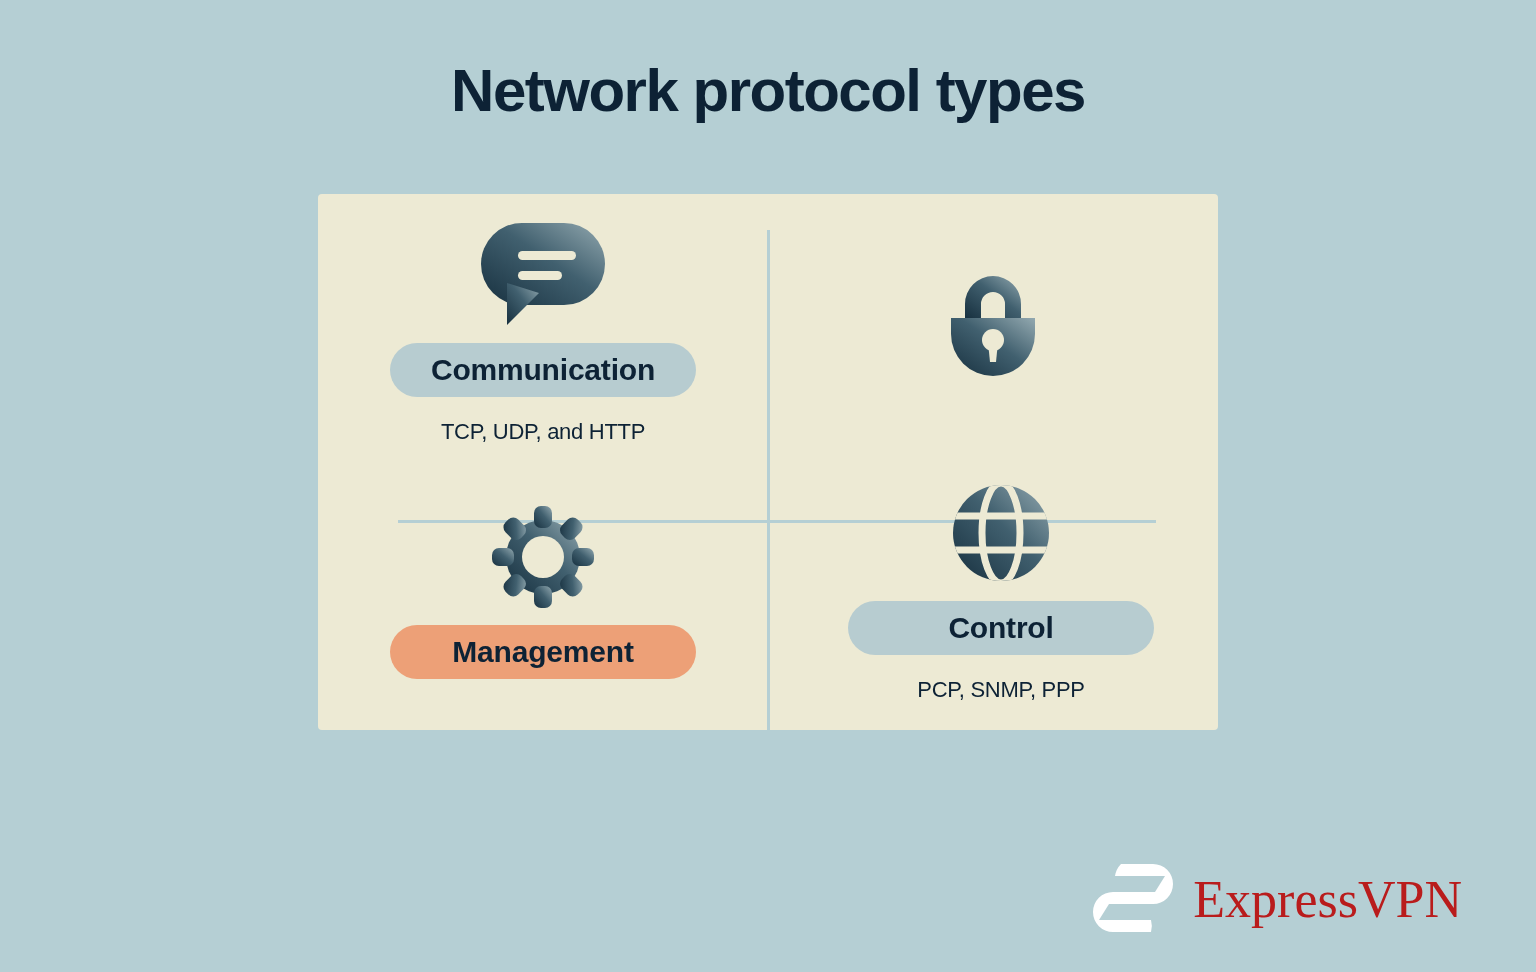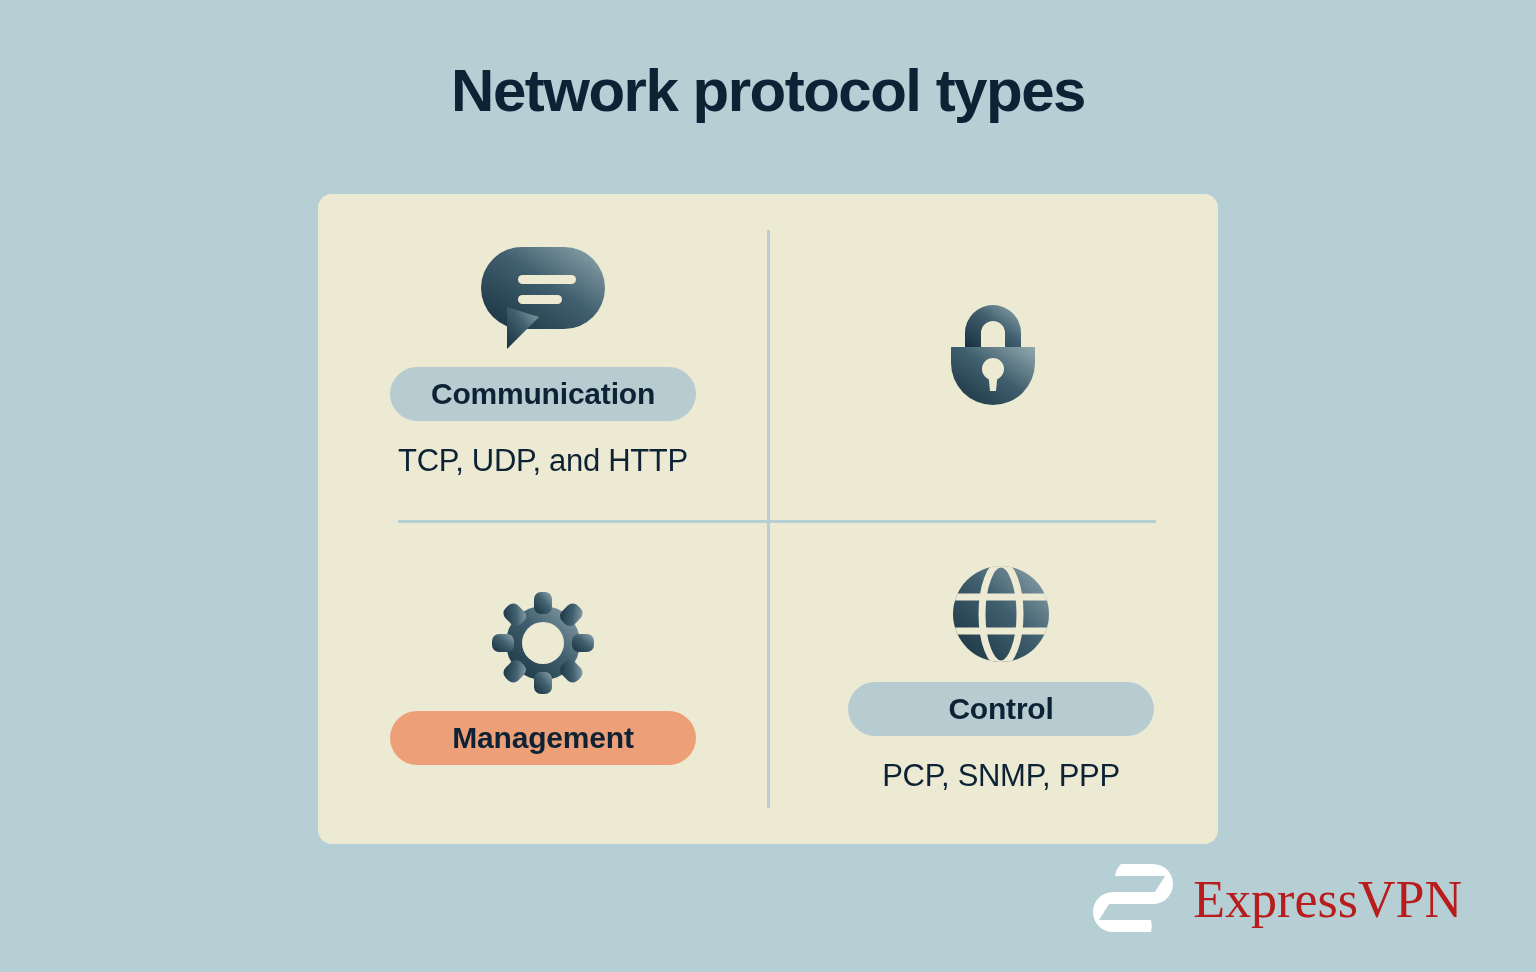--- a/index.html
+++ b/index.html
@@ -29,23 +29,23 @@
     color: #0d2235;
     line-height: 1.15;
   }
 
   
   .card {
     position: absolute;
     left: 318px;
     top: 194px;
     width: 900px;
-    height: 650px;
+    height: 536px;
     background: #edead4;
-    border-radius: 14px;
+    border-radius: 4px;
   }
 
   
   .divider-v {
     position: absolute;
     left: 449px;
     top: 36px;
     width: 3px;
     height: 578px;
     background: #b5cfd4;
@@ -105,21 +105,21 @@
   .pill.blue   { background: #b7ccd0; }
   .pill.orange { background: #eda077; }
 
   .pill-wide-1 { min-width: 306px; }
   .pill-wide-2 { min-width: 306px; }
   .pill-wide-3 { min-width: 306px; }
   .pill-wide-4 { min-width: 306px; }
 
   .sub-text {
     margin-top: 22px;
-    font-size: 31px;
+    font-size: 22px;
     font-weight: 400;
     color: #0d2235;
     letter-spacing: -0.3px;
     white-space: nowrap;
   }
 
   
   .logo {
     position: absolute;
     right: 74px;

